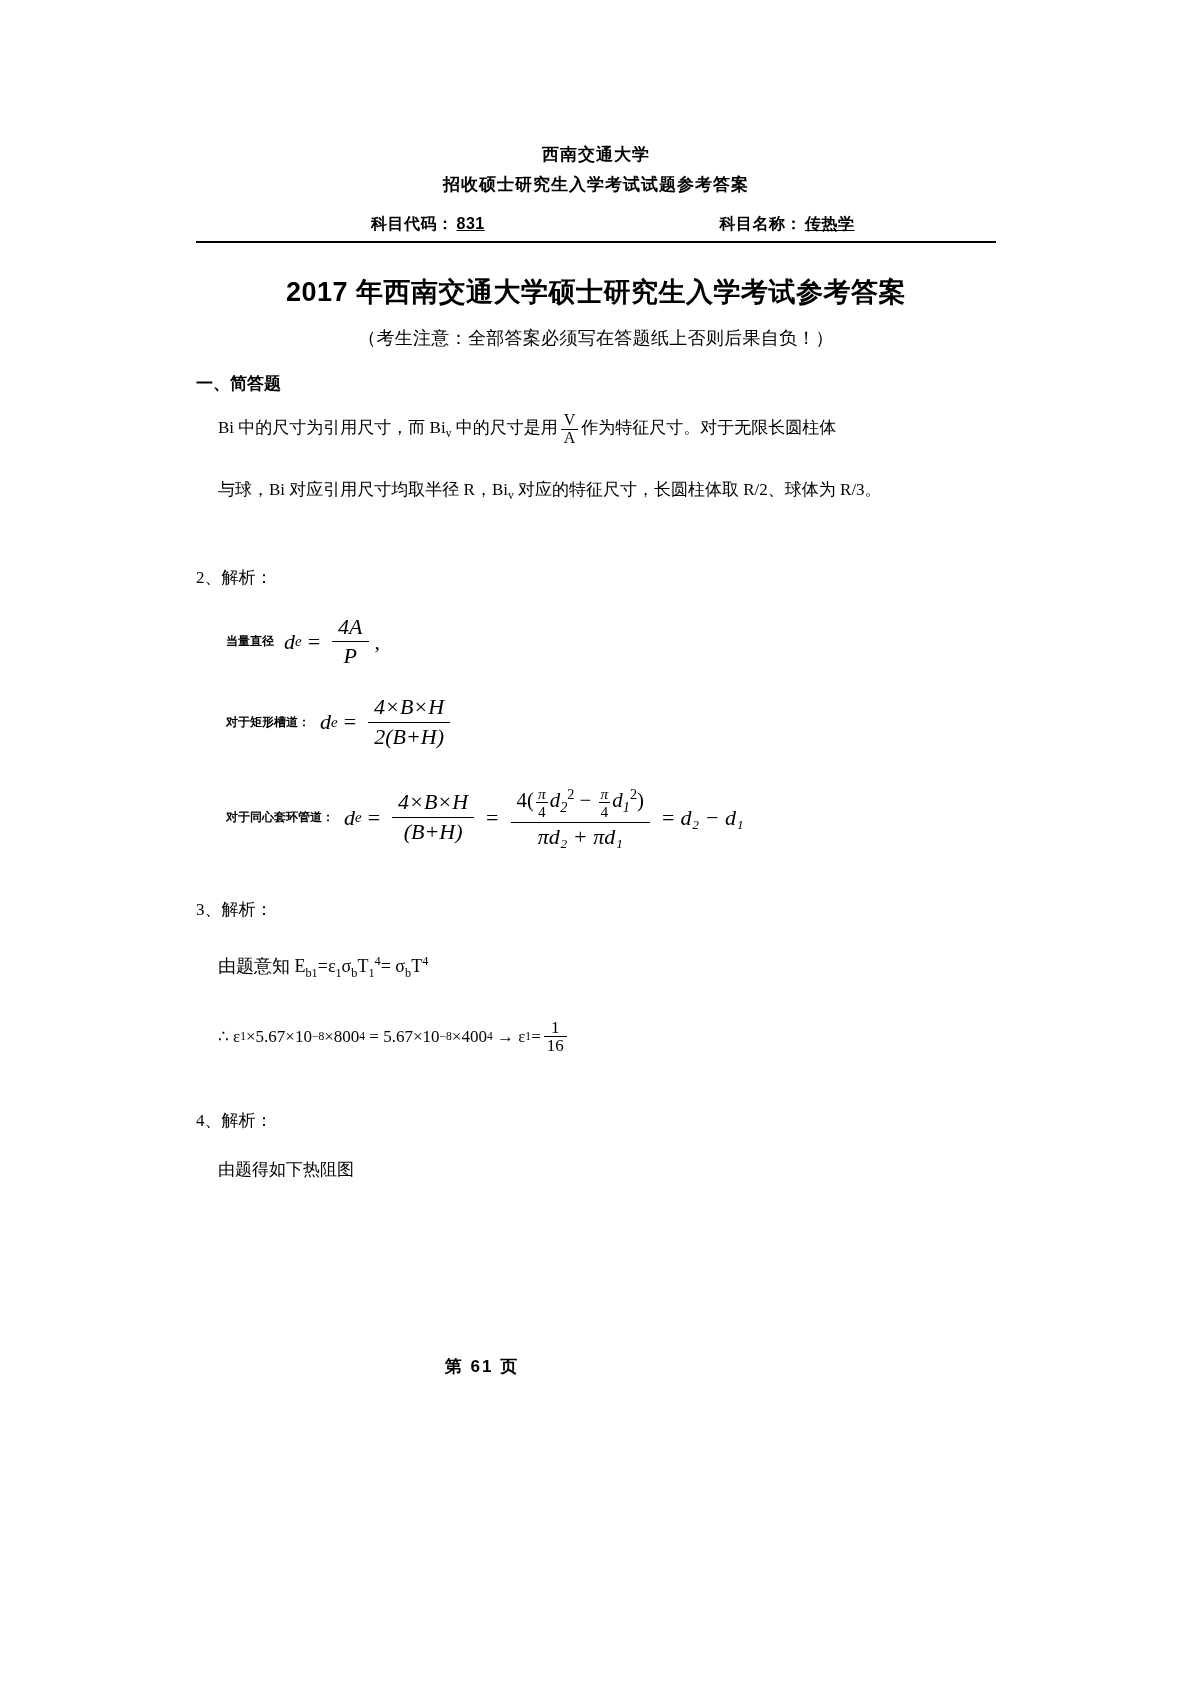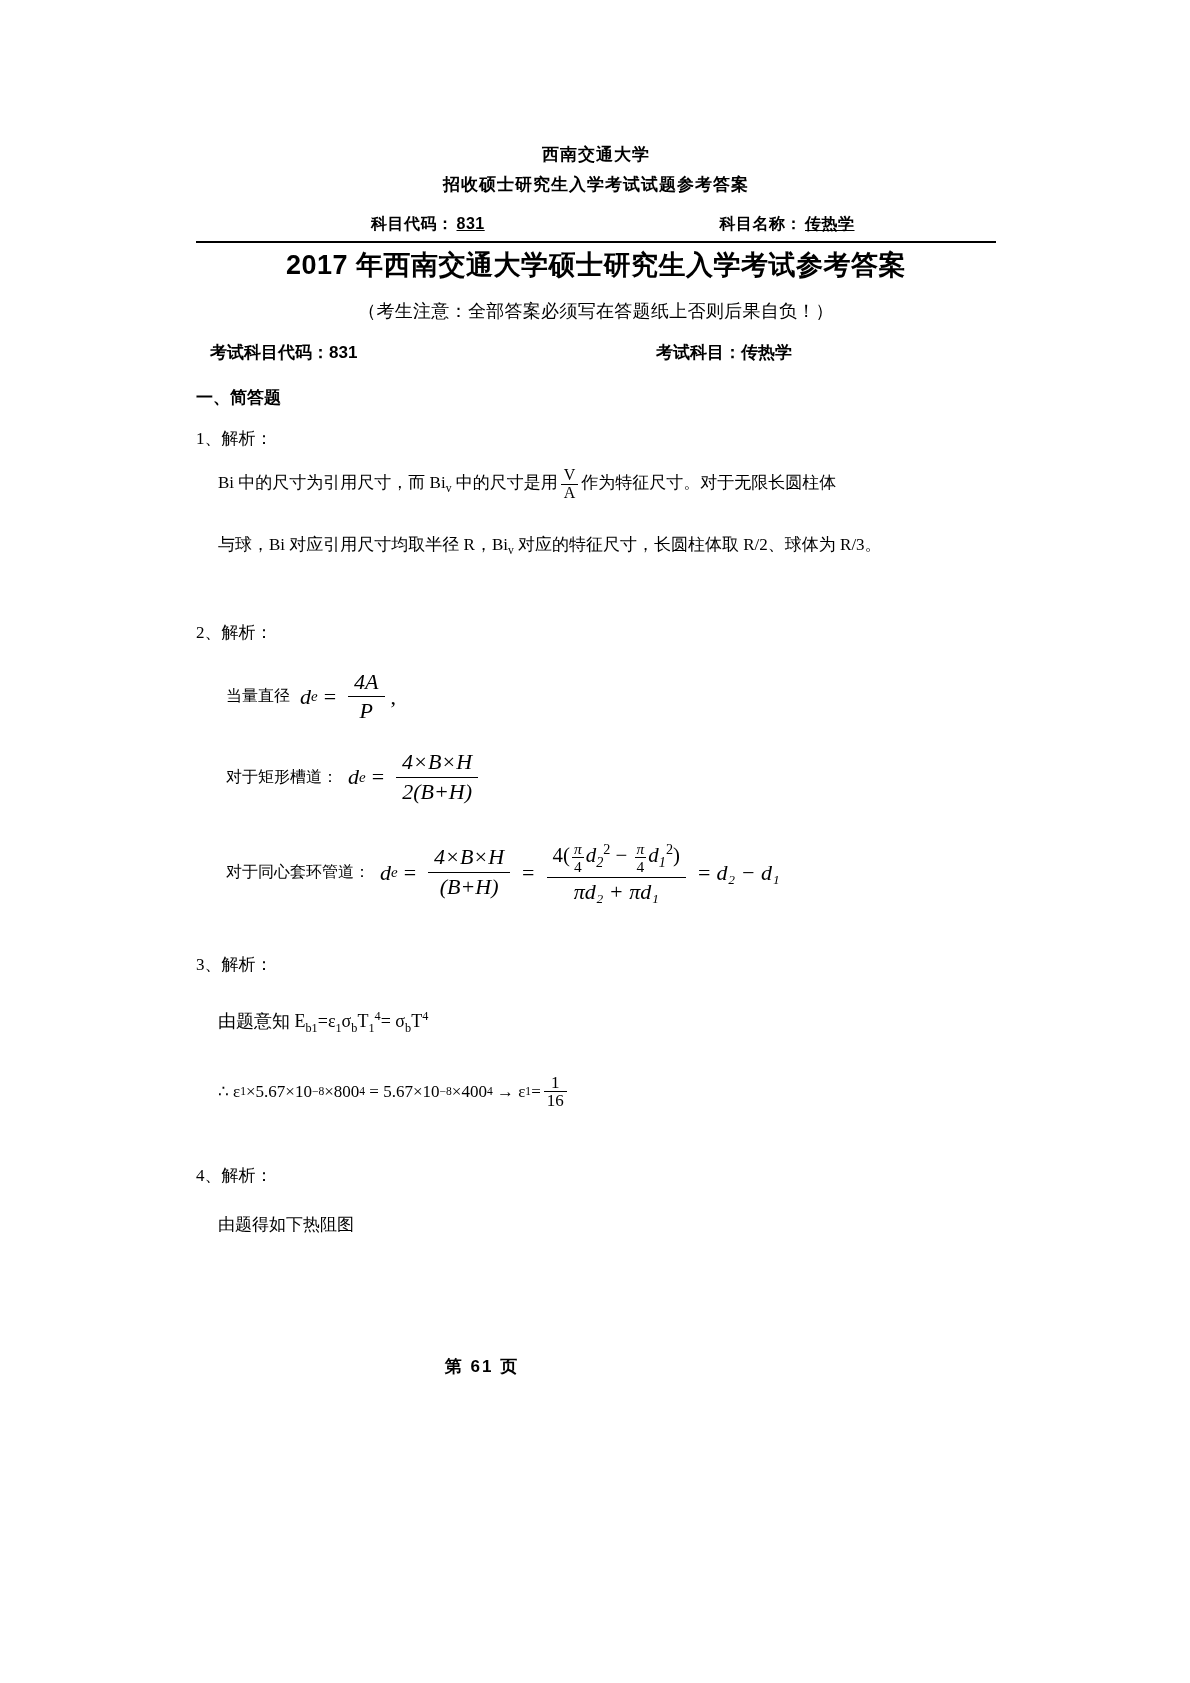--- a/index.html
+++ b/index.html
@@ -65,21 +65,21 @@
     border: none;
     border-top: 2px solid #000;
     margin: 6px 0 0 0;
     width: 100%;
   }
   .main-title {
     text-align: center;
     font-family: "Liberation Sans", "DejaVu Sans", sans-serif;
     font-weight: bold;
     font-size: 27px;
-    margin-top: 4px;
+    margin-top: 31px;
     letter-spacing: 0.5px;
   }
   .notice {
     text-align: center;
     font-size: 18px;
     margin-top: 16px;
     letter-spacing: 0.3px;
   }
   .exam-line {
     margin-top: 18px;
@@ -145,22 +145,22 @@
     font-family: "Liberation Serif", "DejaVu Serif", serif;
   }
   .math-row {
     display: flex;
     align-items: center;
     font-size: 22px;
     margin-top: 26px;
   }
   .math-row .lead {
     font-family: "Liberation Sans", "DejaVu Sans", sans-serif;
-    font-size: 16px;
-    font-weight: normal;
+    font-size: 12px;
+    font-weight: bold;
     margin-right: 10px;
     white-space: nowrap;
   }
   .it {
     font-style: italic;
   }
   .bigfrac {
     display: inline-block;
     vertical-align: middle;
     text-align: center;
@@ -239,32 +239,23 @@
         <span>科目名称：</span><span class="underlined">传热学</span>
       </div>
     </div>
 
     <hr class="rule">
 
     <div class="main-title">2017 年西南交通大学硕士研究生入学考试参考答案</div>
 
     <div class="notice">（考生注意：全部答案必须写在答题纸上否则后果自负！）</div>
 
-    <div class="exam-line">
-      <div class="l">
-        <span>考试科目代码：</span><span>831</span>
-      </div>
-      <div class="r">
-        <span>考试科目：</span><span>传热学</span>
-      </div>
-    </div>
 
     <div class="section-title">一、简答题</div>
 
-    <div class="q-label">1、解析：</div>
     <div class="para">
       <span>Bi 中的尺寸为引用尺寸，而 Bi</span><span class="sub">v</span><span> 中的尺寸是用</span><span class="frac"><span class="num">V</span><span class="den">A</span></span><span>作为特征尺寸。对于无限长圆柱体</span>
     </div>
     <div class="para">
       <span>与球，Bi 对应引用尺寸均取半径 R，Bi</span><span class="sub">v</span><span> 对应的特征尺寸，长圆柱体取 R/2、球体为 R/3。</span>
     </div>
 
     <div class="q-label" style="margin-top:46px;">2、解析：</div>
 
     <div class="math-block">

